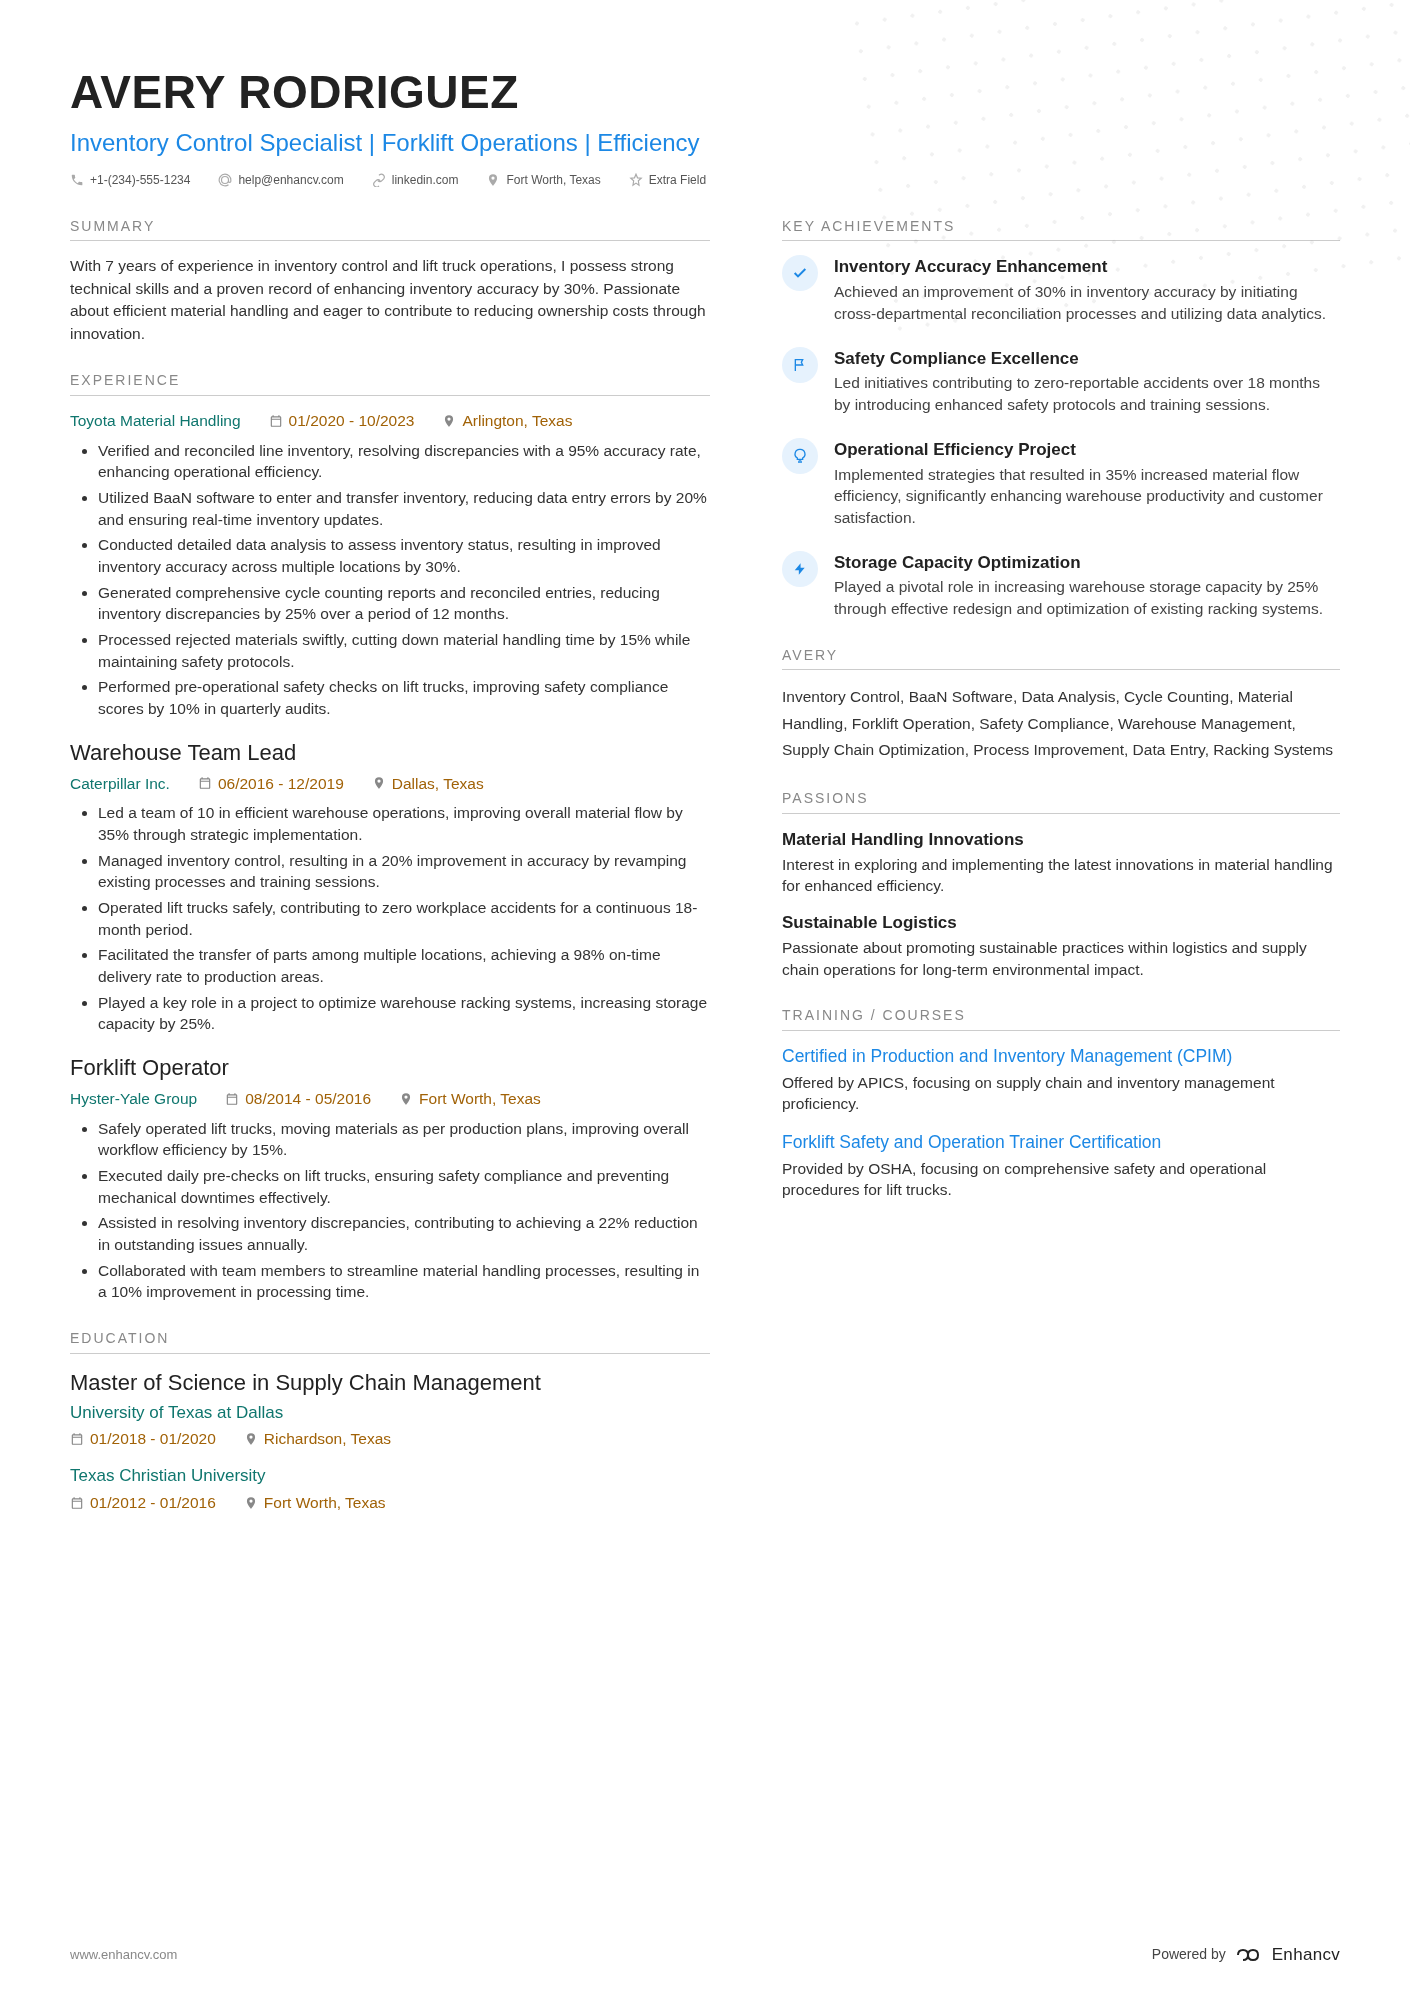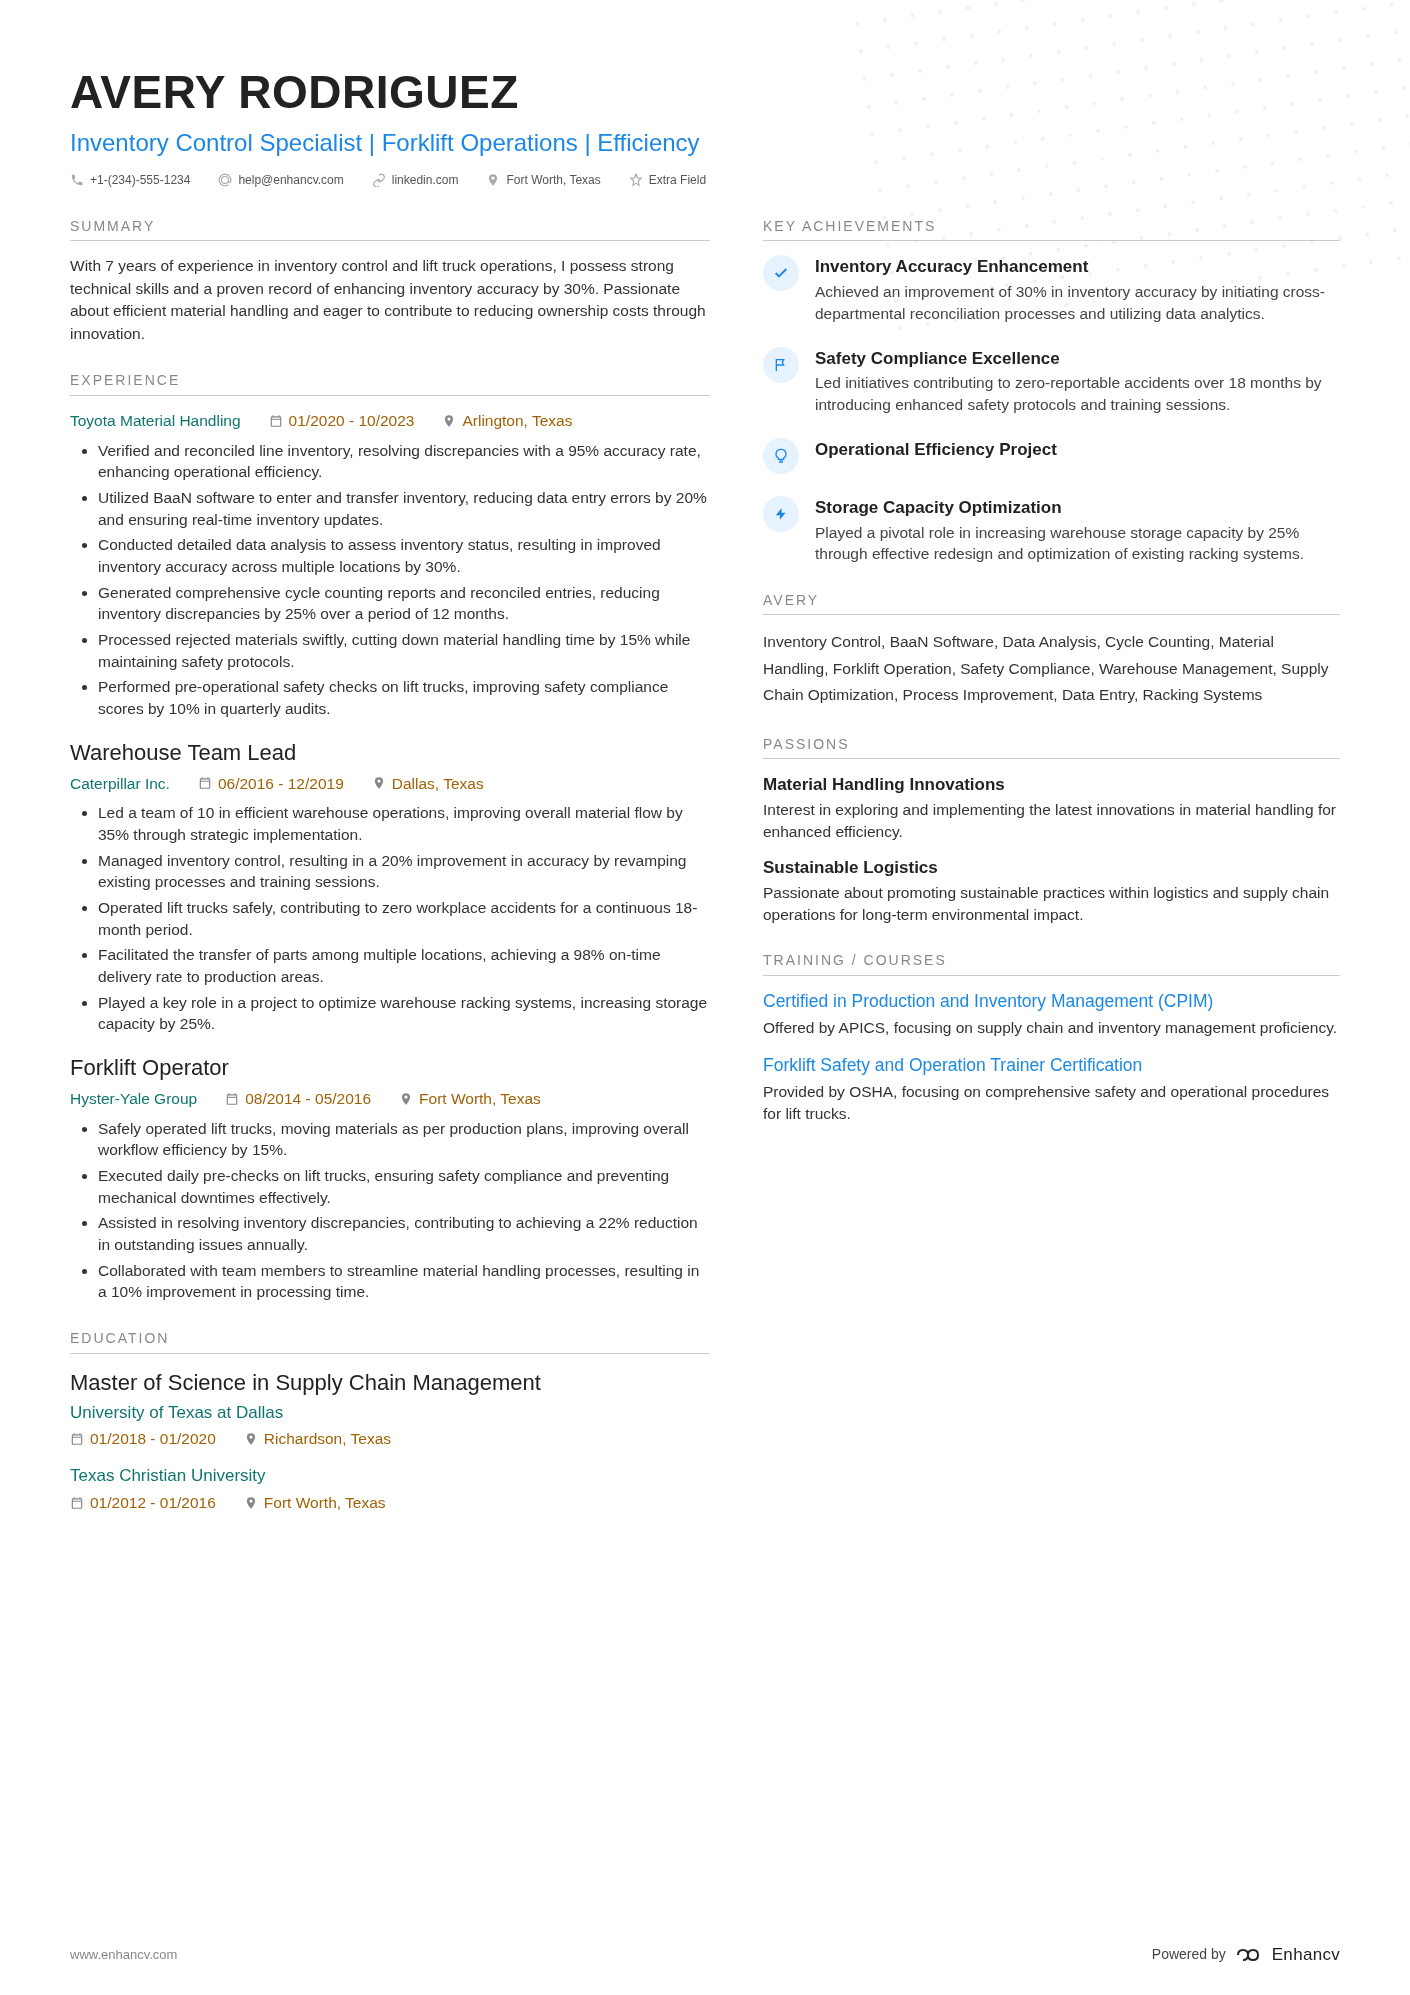--- a/index.html
+++ b/index.html
@@ -51,21 +51,21 @@
   }
   .contact-item { display: inline-flex; align-items: center; gap: 6px; }
   .icon {
     width: 14px; height: 14px;
     display: inline-block;
     color: #aaa;
     fill: currentColor;
   }
   .columns {
     display: flex;
-    gap: 53px;
+    gap: 72px;
     margin-top: 28px;
   }
   .left { flex: 0 0 640px; }
   .right { flex: 1; }
   .section-title {
     font-size: 14px;
     letter-spacing: 2px;
     color: #888;
     font-weight: 400;
     padding-bottom: 4px;
@@ -340,20 +340,21 @@
     </div>
   </div>
             <div class="ach">
     <div class="ach-icon">
                 <svg width="16" height="16" viewBox="0 0 24 24">
                   <path fill="none" stroke="currentColor" stroke-width="2" d="M9 21h6m-5-3h4m-2-16a7 7 0 0 0-4 13v2h8v-2a7 7 0 0 0-4-13z"></path>
                 </svg>
               </div>
     <div>
       <div class="ach-title">Operational Efficiency Project</div>
+      <div class="ach-desc">Implemented strategies that resulted in 35% increased material flow efficiency, significantly enhancing warehouse productivity and customer satisfaction.</div>
     </div>
   </div>
             <div class="ach">
     <div class="ach-icon">
                 <svg width="14" height="16" viewBox="0 0 24 24">
                   <path fill="currentColor" d="M13 2L3 14h7v8l10-12h-7z"></path>
                 </svg>
               </div>
     <div>
       <div class="ach-title">Storage Capacity Optimization</div>

